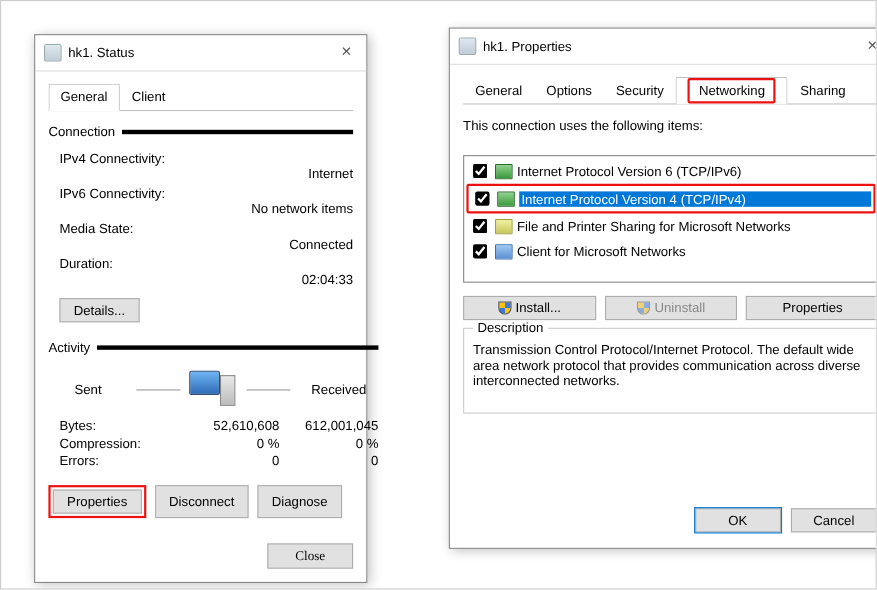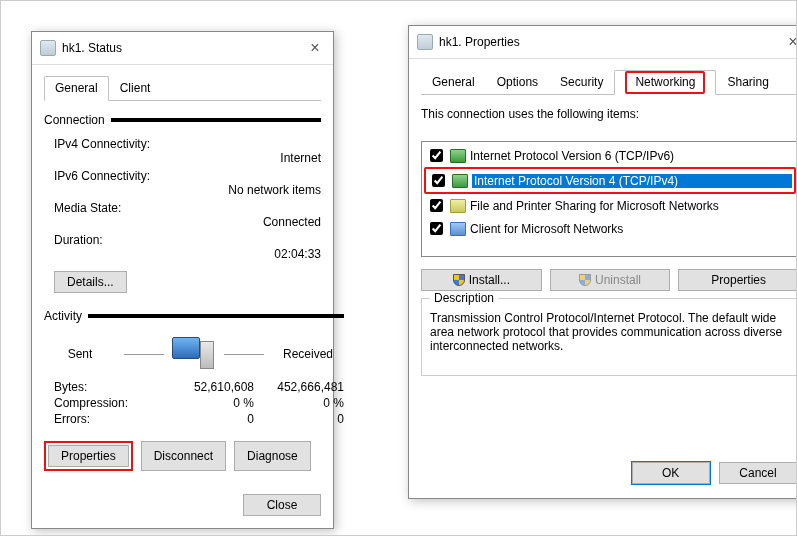--- a/index.html
+++ b/index.html
@@ -217,21 +217,21 @@
         <div class="pc-icon">
           <div class="mon"></div>
             <div class="tower"></div>
         </div>
         <div class="act-dash"></div>
         <div class="act-label">Received</div>
       </div>
       <div class="stat-row">
         <div class="k">Bytes:</div>
         <div class="s">52,610,608</div>
-        <div class="r">452,666,481</div>
+        <div class="r">612,001,045</div>
       </div>
       <div class="stat-row">
         <div class="k">Compression:</div>
         <div class="s">0 %</div>
         <div class="r">0 %</div>
       </div>
       <div class="stat-row">
         <div class="k">Errors:</div>
         <div class="s">0</div>
         <div class="r">0</div>
@@ -240,21 +240,21 @@
 
     <div style="display:flex; gap:8px; margin-top:10px;">
       <span class="red-box">
         <button class="btn">Properties</button>
       </span>
       <button class="btn">Disconnect</button>
       <button class="btn">Diagnose</button>
     </div>
   </div>
   <div class="btn-row-right">
-    <button class="btn" style="min-width:78px;">Close</button>
+    <button class="btn" style="min-width:78px;font-family:Liberation Serif, serif;">Close</button>
   </div>
 </div>
 
 <div class="dialog" style="left:407px; top:24px; width:404px;">
   <div class="titlebar">
     <div class="icon"></div>
     <div class="title">hk1. Properties</div>
     <div class="close">×</div>
   </div>
   <div class="body">

